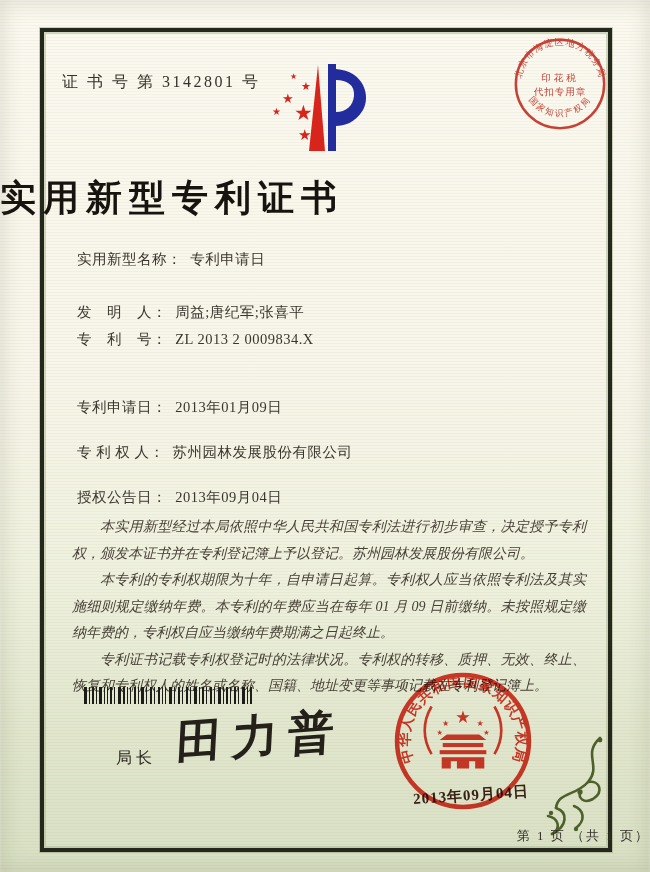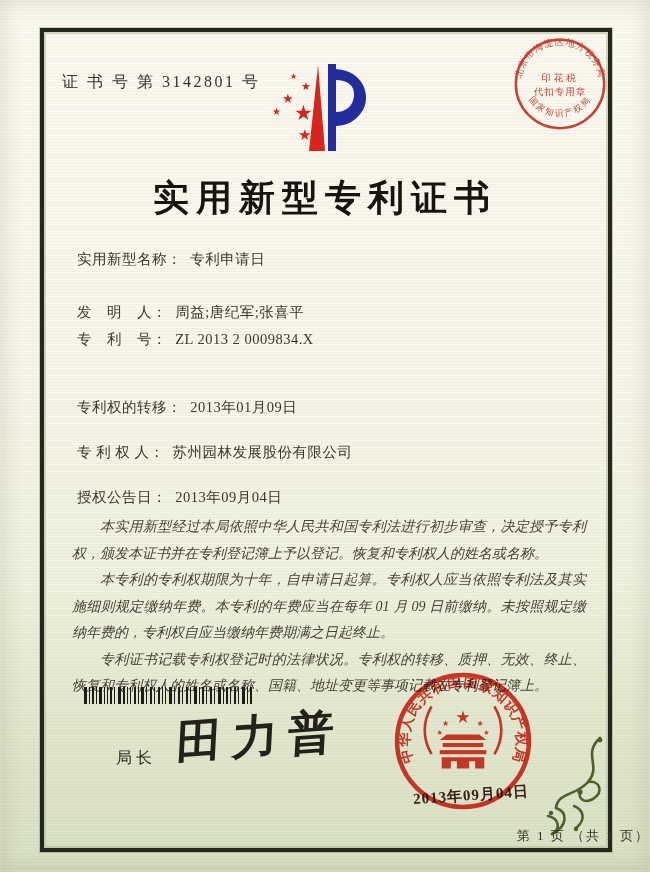--- a/index.html
+++ b/index.html
@@ -12,21 +12,21 @@
   }
   .page::after{content:"";position:absolute;inset:0;pointer-events:none;
     box-shadow:inset 0 0 22px rgba(100,100,70,.22), inset 0 0 3px rgba(255,255,255,.6);}
   .frame{
     position:absolute;left:40px;top:28px;width:564px;height:816px;
     border:4px solid #23271c;
     box-shadow:inset 0 0 0 2px rgba(175,186,145,.55), 0 0 0 1px rgba(120,130,90,.35);
   }
   .cert-number{position:absolute;left:62px;top:72px;font-size:16px;letter-spacing:2.5px;color:#35322b;}
   .logo{position:absolute;left:268px;top:62px;width:112px;height:94px;}
-  .title{position:absolute;left:0;top:174px;width:100%;text-align:center;
+  .title{position:absolute;left:0;top:174px;width:100%;text-align:left;
     font-size:36px;font-weight:700;letter-spacing:7px;color:#17140f;}
   .field{position:absolute;left:77px;font-size:14.5px;letter-spacing:.5px;color:#3a362e;white-space:nowrap;}
   .field .lbl{margin-right:4px;text-align:center;}
   .body-text{position:absolute;left:72px;top:514px;width:514px;font-size:14px;
     line-height:26.5px;text-align:justify;color:#464035;font-style:italic;}
   .body-text p{margin:0;text-indent:2em;}
   .barcode{position:absolute;left:84px;top:687px;width:168px;height:17px;}
   .signer-title{position:absolute;left:116px;top:748px;font-size:16px;letter-spacing:4px;color:#2c2922;}
   .signature{position:absolute;left:176px;top:706px;font-size:46px;font-weight:700;
     letter-spacing:10px;color:#24211b;transform:rotate(-4deg) skewX(-7deg);white-space:nowrap;}
@@ -70,34 +70,34 @@
   </div>
   <div class="field" style="top:303px">
     <span class="lbl">发　明　人：</span>
     <span>周益;唐纪军;张喜平</span>
   </div>
   <div class="field" style="top:330px">
     <span class="lbl">专　利　号：</span>
     <span>ZL 2013 2 0009834.X</span>
   </div>
   <div class="field" style="top:398px">
-    <span class="lbl">专利权的转移：</span>
+    <span class="lbl">专利申请日：</span>
     <span>2013年01月09日</span>
   </div>
   <div class="field" style="top:443px">
     <span class="lbl">专 利 权 人：</span>
     <span>苏州园林发展股份有限公司</span>
   </div>
   <div class="field" style="top:488px">
     <span class="lbl">授权公告日：</span>
     <span>2013年09月04日</span>
   </div>
 
   <div class="body-text">
-    <p>本实用新型经过本局依照中华人民共和国专利法进行初步审查，决定授予专利权，颁发本证书并在专利登记簿上予以登记。恢复和专利权人的姓名或名称。</p>
+    <p>本实用新型经过本局依照中华人民共和国专利法进行初步审查，决定授予专利权，颁发本证书并在专利登记簿上予以登记。苏州园林发展股份有限公司。</p>
     <p>本专利的专利权期限为十年，自申请日起算。专利权人应当依照专利法及其实施细则规定缴纳年费。本专利的年费应当在每年 01 月 09 日前缴纳。未按照规定缴纳年费的，专利权自应当缴纳年费期满之日起终止。</p>
     <p>专利证书记载专利权登记时的法律状况。专利权的转移、质押、无效、终止、恢复和专利权人的姓名或名称、国籍、地址变更等事项记载在专利登记簿上。</p>
   </div>
 
   <svg class="barcode" viewBox="0 0 168 17" preserveAspectRatio="none">
     <g fill="#1d1c19">
       <rect x="0" width="3" height="17"></rect>
         <rect x="5" width="1" height="17"></rect>
         <rect x="8" width="2" height="17"></rect>
       <rect x="12" width="1" height="17"></rect>

